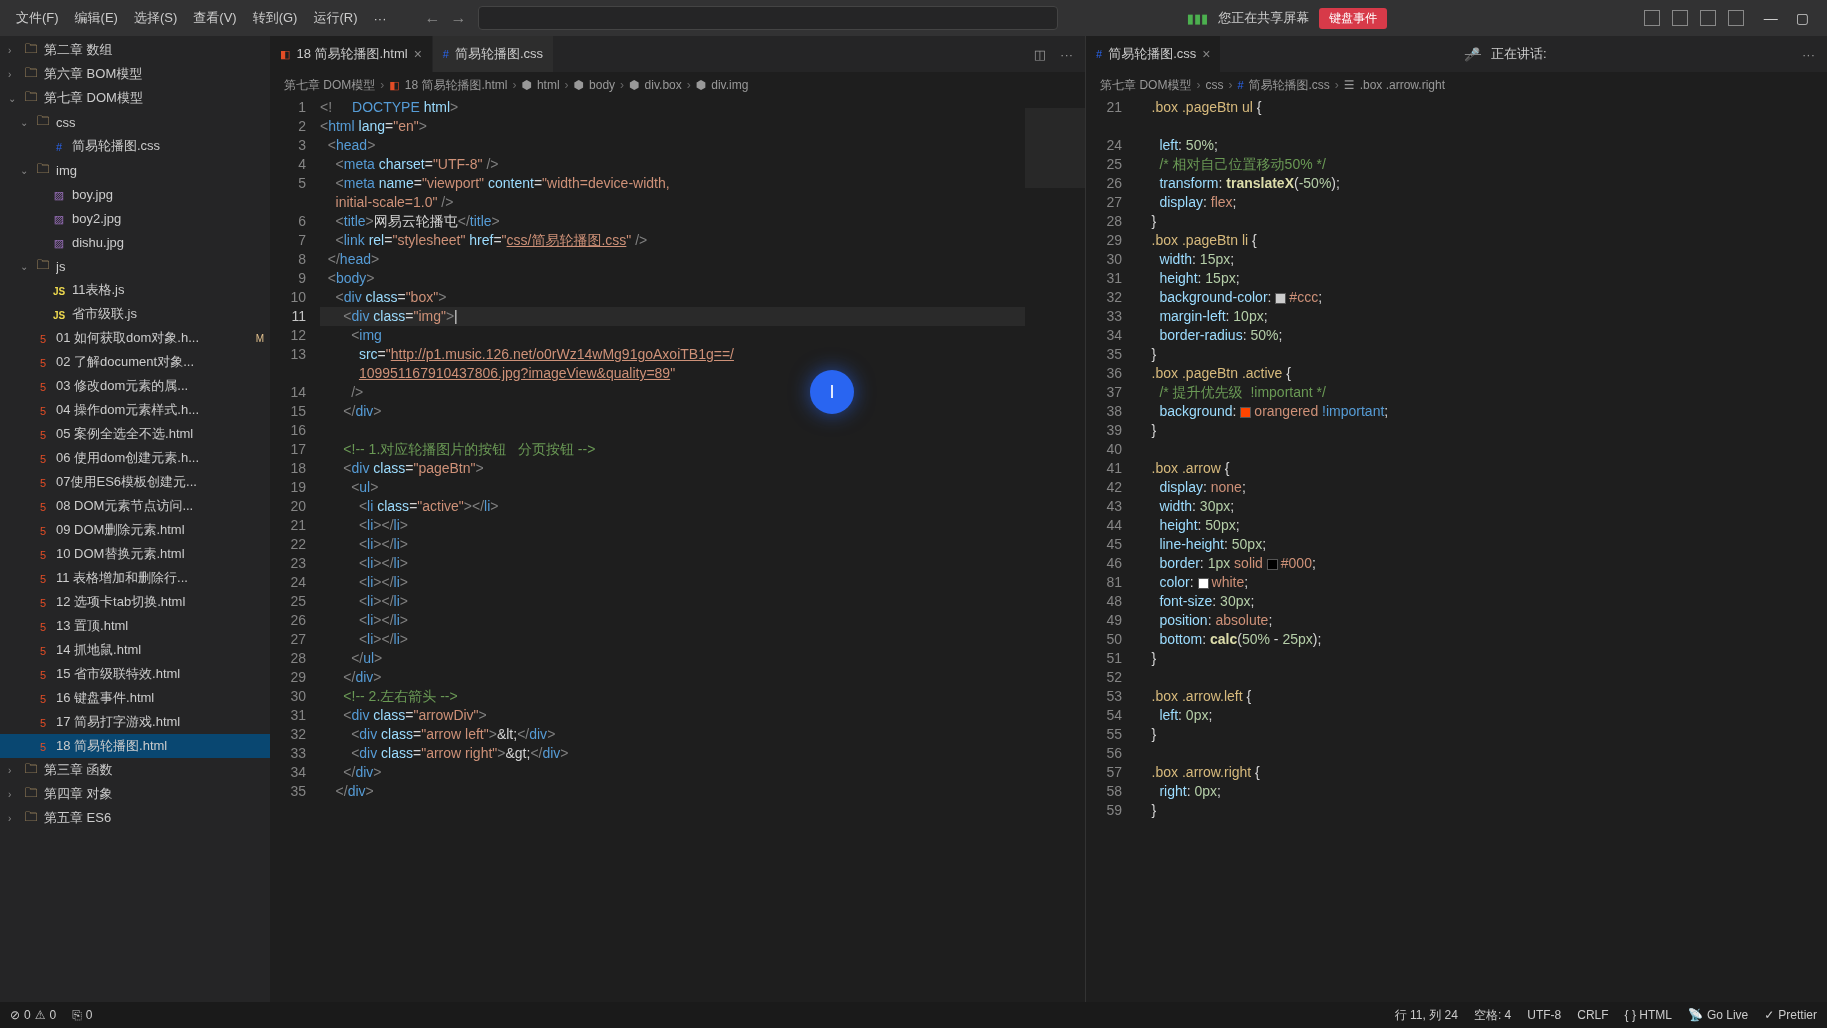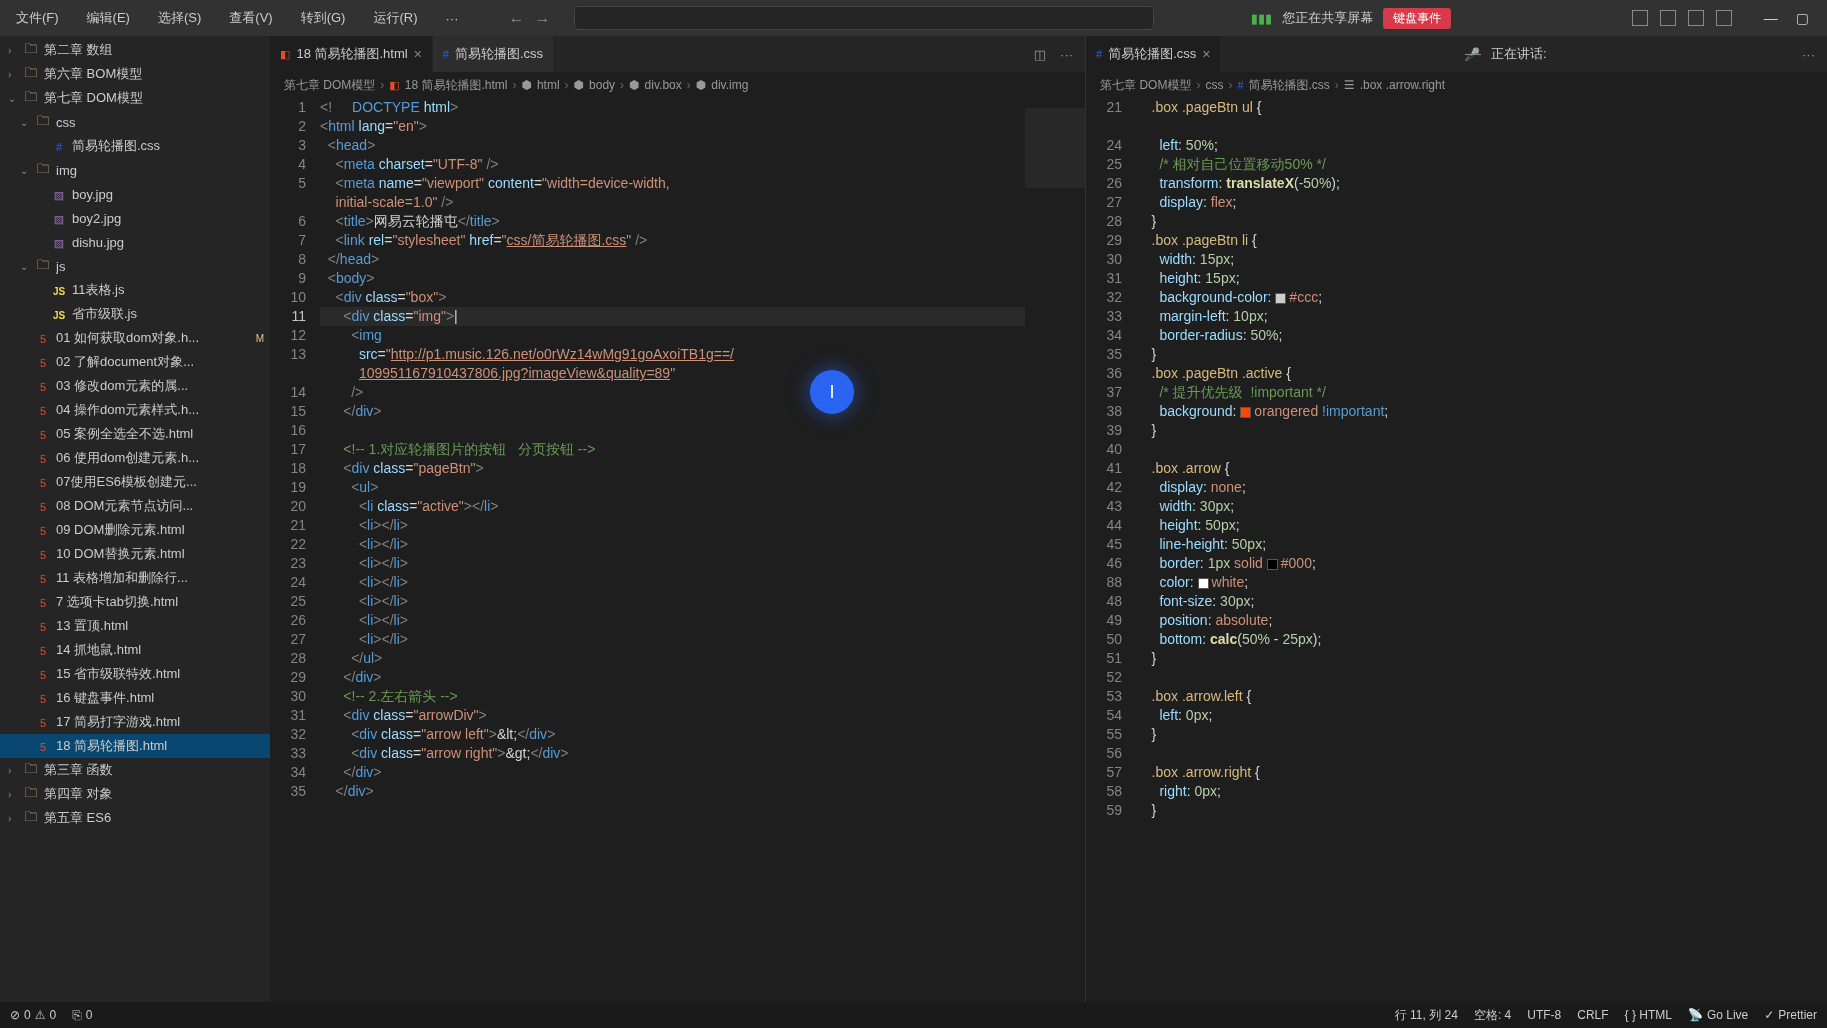--- a/index.html
+++ b/index.html
@@ -1,19 +1,19 @@
 <!DOCTYPE html>
 <html><head>
 <meta charset="utf-8">
 <style>
 * { margin: 0; padding: 0; box-sizing: border-box; font-family: "Segoe UI", "Microsoft YaHei", sans-serif; }
 body { background: #1e1e1e; color: #ccc; font-size: 13px; overflow: hidden; width: 1827px; height: 1028px; }
 
 
-.menubar { display: flex; align-items: center; height: 36px; background: #323233; padding: 0 8px; gap: 12px; }
+.menubar { display: flex; align-items: center; height: 36px; background: #323233; padding: 0 8px; gap: 0; }
 .menu-item { padding: 4px 8px; cursor: pointer; color: #ccc; }
 .menu-dots { padding: 4px 8px; }
 .nav-arrows { display: flex; gap: 10px; margin-left: 30px; }
 .nav-arrow { color: #888; font-size: 16px; }
 .search-bar { flex: 1; max-width: 580px; height: 24px; background: #252526; border: 1px solid #444; border-radius: 4px; margin-left: 12px; }
 .share-area { display: flex; align-items: center; gap: 10px; margin: 0 auto; }
 .share-icon { color: #4cb04f; }
 .share-text { color: #ccc; }
 .share-btn { background: #d73a49; color: #fff; padding: 2px 10px; border-radius: 3px; font-size: 12px; }
 .layout-icons { display: flex; gap: 12px; margin-left: auto; }
@@ -247,21 +247,21 @@
           <span class="label">10 DOM替换元素.html</span>
         </div>
         <div class="tree-item indent1">
           <span class="chev"></span>
           <span class="ficon"><span class="html5-icon">5</span></span>
           <span class="label">11 表格增加和删除行...</span>
         </div>
         <div class="tree-item indent1">
           <span class="chev"></span>
           <span class="ficon"><span class="html5-icon">5</span></span>
-          <span class="label">7 选项卡tab切换.html</span>
+          <span class="label">12 选项卡tab切换.html</span>
         </div>
         <div class="tree-item indent1">
           <span class="chev"></span>
           <span class="ficon"><span class="html5-icon">5</span></span>
           <span class="label">13 置顶.html</span>
         </div>
         <div class="tree-item indent1">
           <span class="chev"></span>
           <span class="ficon"><span class="html5-icon">5</span></span>
           <span class="label">14 抓地鼠.html</span>
@@ -434,21 +434,21 @@
             <div class="ln">37</div>
             <div class="ln">38</div>
             <div class="ln">39</div>
             <div class="ln">40</div>
             <div class="ln">41</div>
             <div class="ln">42</div>
             <div class="ln">43</div>
             <div class="ln">44</div>
             <div class="ln">45</div>
             <div class="ln">46</div>
-            <div class="ln">88</div>
+            <div class="ln">81</div>
             <div class="ln">48</div>
             <div class="ln">49</div>
             <div class="ln">50</div>
             <div class="ln">51</div>
             <div class="ln">52</div>
             <div class="ln">53</div>
             <div class="ln">54</div>
             <div class="ln">55</div>
             <div class="ln">56</div>
             <div class="ln">57</div>

